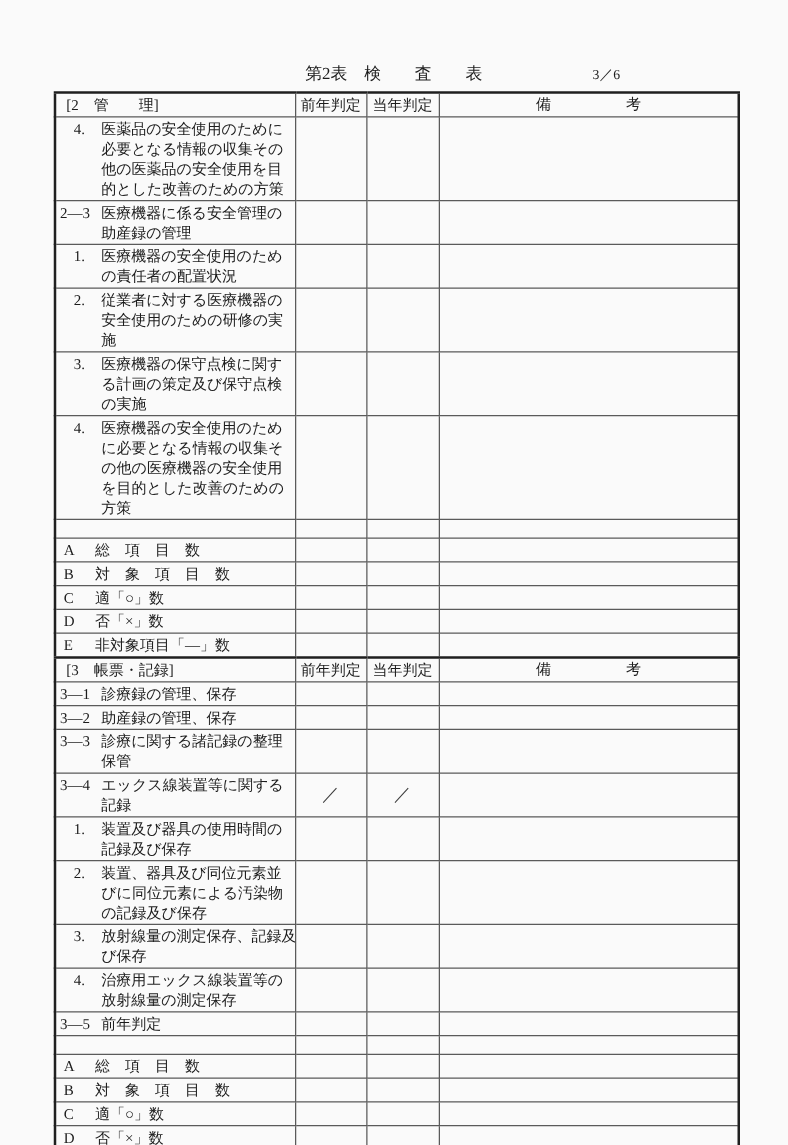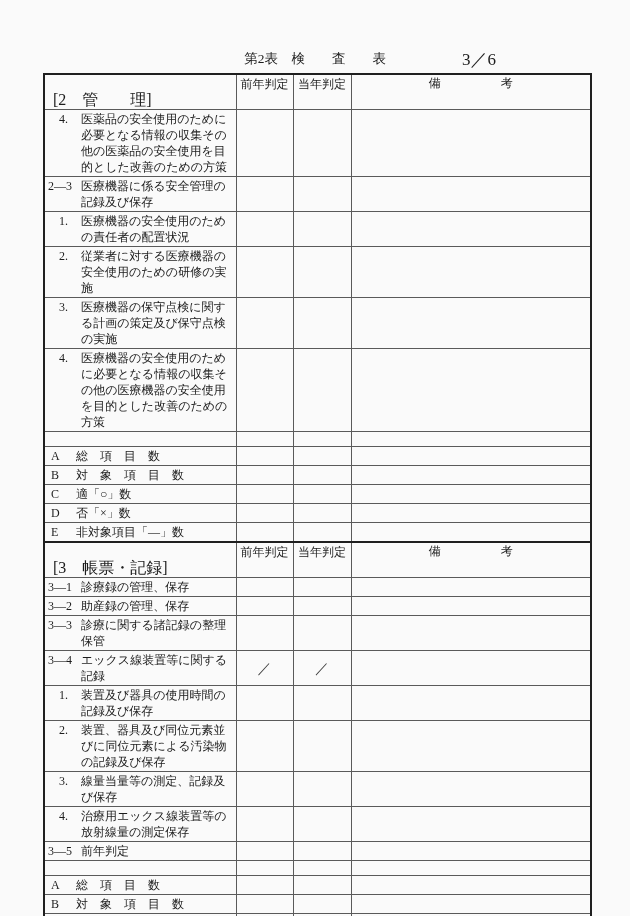--- a/index.html
+++ b/index.html
@@ -11,35 +11,35 @@
     position:relative;
     -webkit-font-smoothing:antialiased;
   }
   .page{position:absolute;inset:0;width:542px;height:916px;background:#fafafa;}
   .doc-title{
     position:absolute;top:50px;left:0;width:630px;
     text-align:center;font-size:13.5px;line-height:18px;
   }
   .page-number{
     position:absolute;top:51px;right:46px;
-    font-size:17px;line-height:18px;
+    font-size:11px;line-height:18px;
   }
   table.inspection{
     position:absolute;left:43px;top:73px;
     width:547px;border-collapse:collapse;table-layout:fixed;
     border:2px solid #1f1f1f;
   }
   col.c1{width:192px}col.c2{width:57px}col.c3{width:58px}col.c4{width:240px}
   td{
     border:1px solid #5a5a5a;
     padding:0;vertical-align:top;overflow:hidden;
     background:transparent;
   }
   tr.section-header td{border-top:2px solid #1f1f1f;}
-  .sec-label{font-size:16px;line-height:18px;padding:16px 2px 0 8px;white-space:pre;}
+  .sec-label{font-size:12px;line-height:18px;padding:0 2px 0 8px;white-space:pre;}
   .judg-head{font-size:12px;line-height:18px;text-align:center;white-space:pre;}
   .rem-head{font-size:12px;line-height:18px;text-align:center;white-space:pre;font-family:Liberation Mono, monospace;}
   .cell-item{display:flex;padding:1px 2px 1px 3px;}
   .cell-item .code{flex:none;width:33px;font-size:12px;line-height:16px;white-space:pre;}
   .cell-item.sub{padding-left:14px;}
   .cell-item.sub .num{flex:none;width:22px;font-size:12px;line-height:16px;white-space:pre;}
   .cell-item.summary{padding-left:6px;}
   .cell-item.summary .letter{flex:none;width:25px;font-size:12px;line-height:16px;}
   .lines{flex:1;font-size:12px;line-height:16px;white-space:pre;}
   td.judg{vertical-align:middle;text-align:center;}
@@ -88,21 +88,21 @@
           </td>
           <td class=" judg"></td>
           <td class=" judg"></td>
           <td class="remarks"></td>
         </tr>
         <tr>
           <td>
             <div class="cell-item">
               <span class="code">2—3</span>
               <div class="lines">医療機器に係る安全管理の
-記録及び保存</div>
+助産録の管理</div>
             </div>
           </td>
           <td class=" judg"></td>
           <td class=" judg"></td>
           <td class="remarks"></td>
         </tr>
         <tr>
           <td>
             <div class="cell-item sub">
               <span class="num">1.</span>
@@ -298,21 +298,21 @@
             </div>
           </td>
           <td class=" judg"></td>
           <td class=" judg"></td>
           <td class="remarks"></td>
         </tr>
         <tr>
           <td>
             <div class="cell-item sub">
               <span class="num">3.</span>
-              <div class="lines">線量当量等の測定、記録及
+              <div class="lines">放射線量の測定保存、記録及
 び保存</div>
             </div>
           </td>
           <td class=" judg"></td>
           <td class=" judg"></td>
           <td class="remarks"></td>
         </tr>
         <tr>
           <td>
             <div class="cell-item sub">

